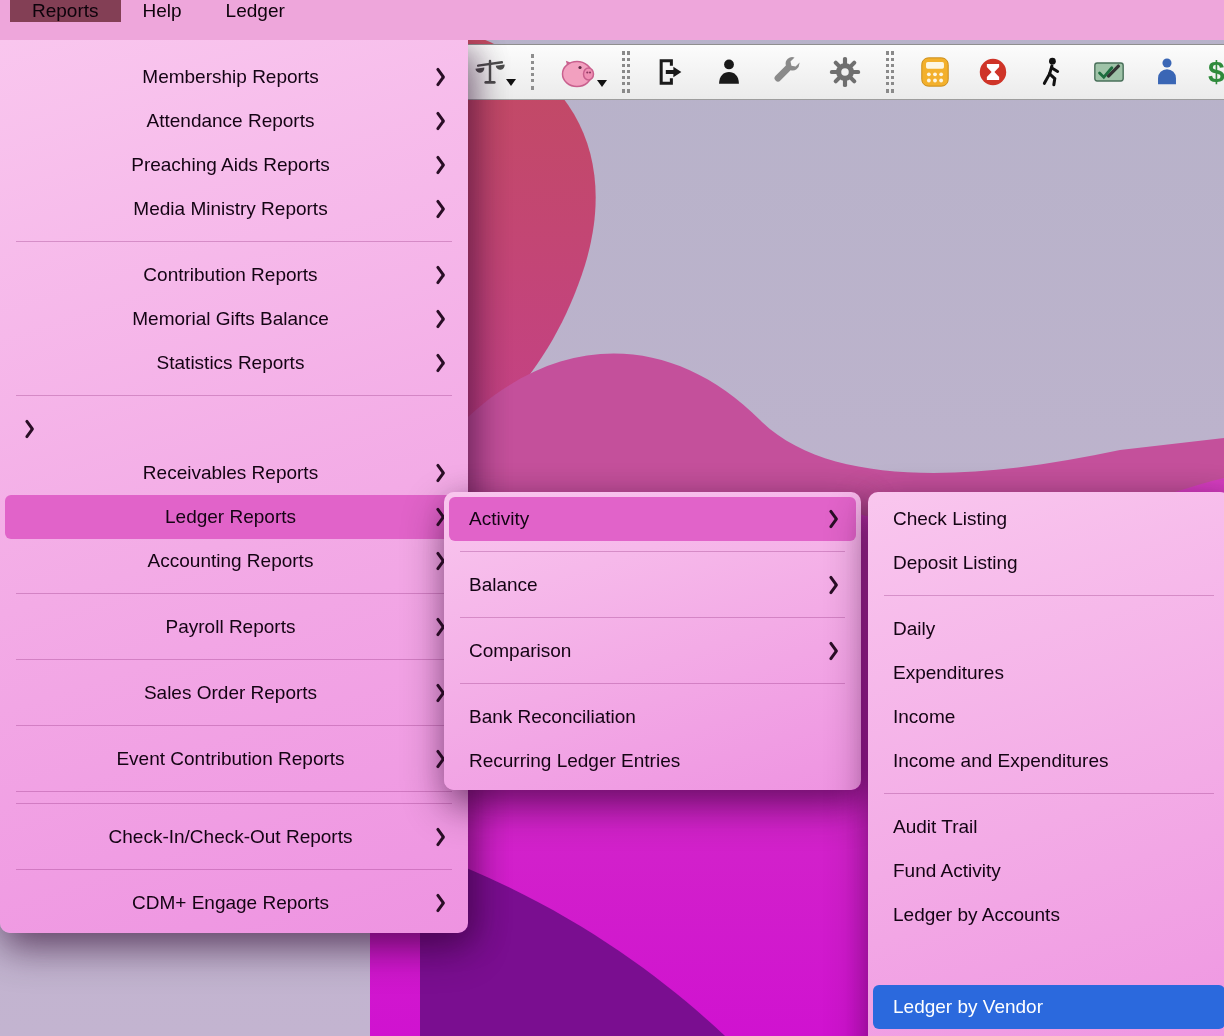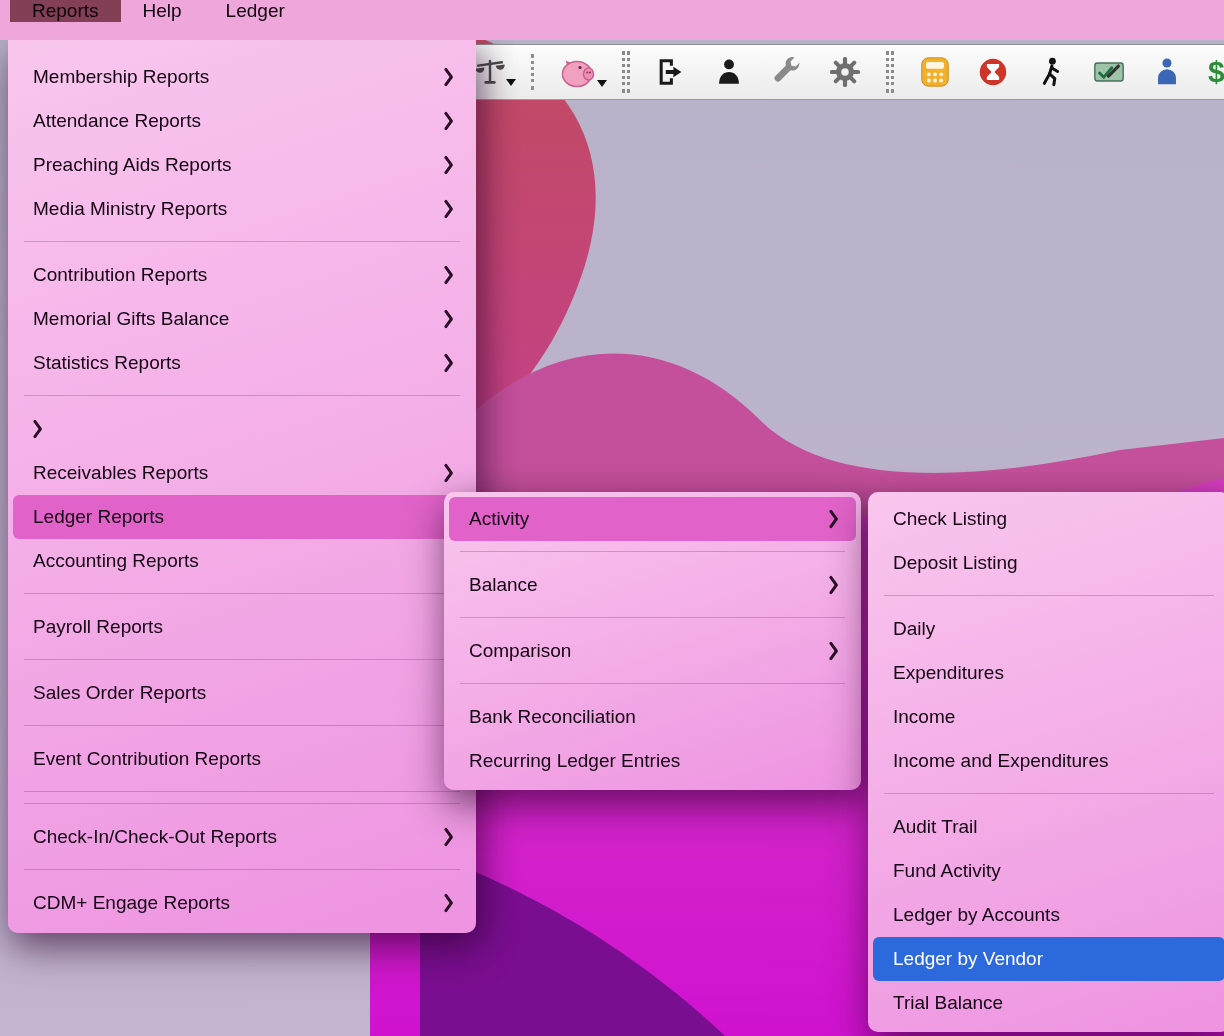--- a/index.html
+++ b/index.html
@@ -37,32 +37,32 @@
   }
   .mb-item { display:flex; align-items:center; padding:0 22px; cursor:default; }
   .mb-item.active { background:#833f55; }
 
   
   .menu-panel {
     position:absolute;
     background:linear-gradient(162deg, #f9c6ee 0%, #f3abe6 55%, #ee93e1 100%);
     box-shadow:0 16px 40px rgba(40,0,40,.45), 10px 8px 30px rgba(40,0,40,.30);
   }
-  #menu-reports  { left:8px;     top:40px;  width:468px; padding:15px 0 8px; border-radius:0 0 10px 10px; z-index:41; }
+  #menu-reports  { left:0;     top:40px;  width:468px; padding:15px 0 8px; border-radius:0 0 10px 10px; z-index:41;text-align:center; }
   #menu-ledger   { left:444px; top:492px; width:417px; padding:5px 0 7px;  border-radius:10px;          z-index:42; }
   #menu-activity { left:868px; top:492px; width:362px; padding:5px 0 7px;  border-radius:10px;          z-index:43; }
 
   .mi {
     height:44px; margin:0 5px; padding:0 15px 0 20px;
     display:flex; align-items:center; border-radius:6px;
     font-size:19px; color:#140414; cursor:default; white-space:nowrap;
   }
   .mi .lbl { flex:1; overflow:hidden; }
   .mi.hl { background:#e163c9; }
-  .mi.selblue { background:#2b69dd; color:#fff; }
+  .mi.selblue { background:#2b69dd; color:#fff;margin-top:48px; }
   .msep { height:1px; background:rgba(140,40,120,.30); margin:10px 16px 11px; }
 
   .chev { position:relative; width:12px; height:20px; flex:0 0 auto; }
   .chev::before, .chev::after {
     content:""; position:absolute; left:3px; width:3.2px; height:12px;
     background:#2a0e26; border-radius:2px;
   }
   .chev::before { top:0;    transform:rotate(-36deg); }
   .chev::after  { bottom:0; transform:rotate(36deg); }
 </style>

